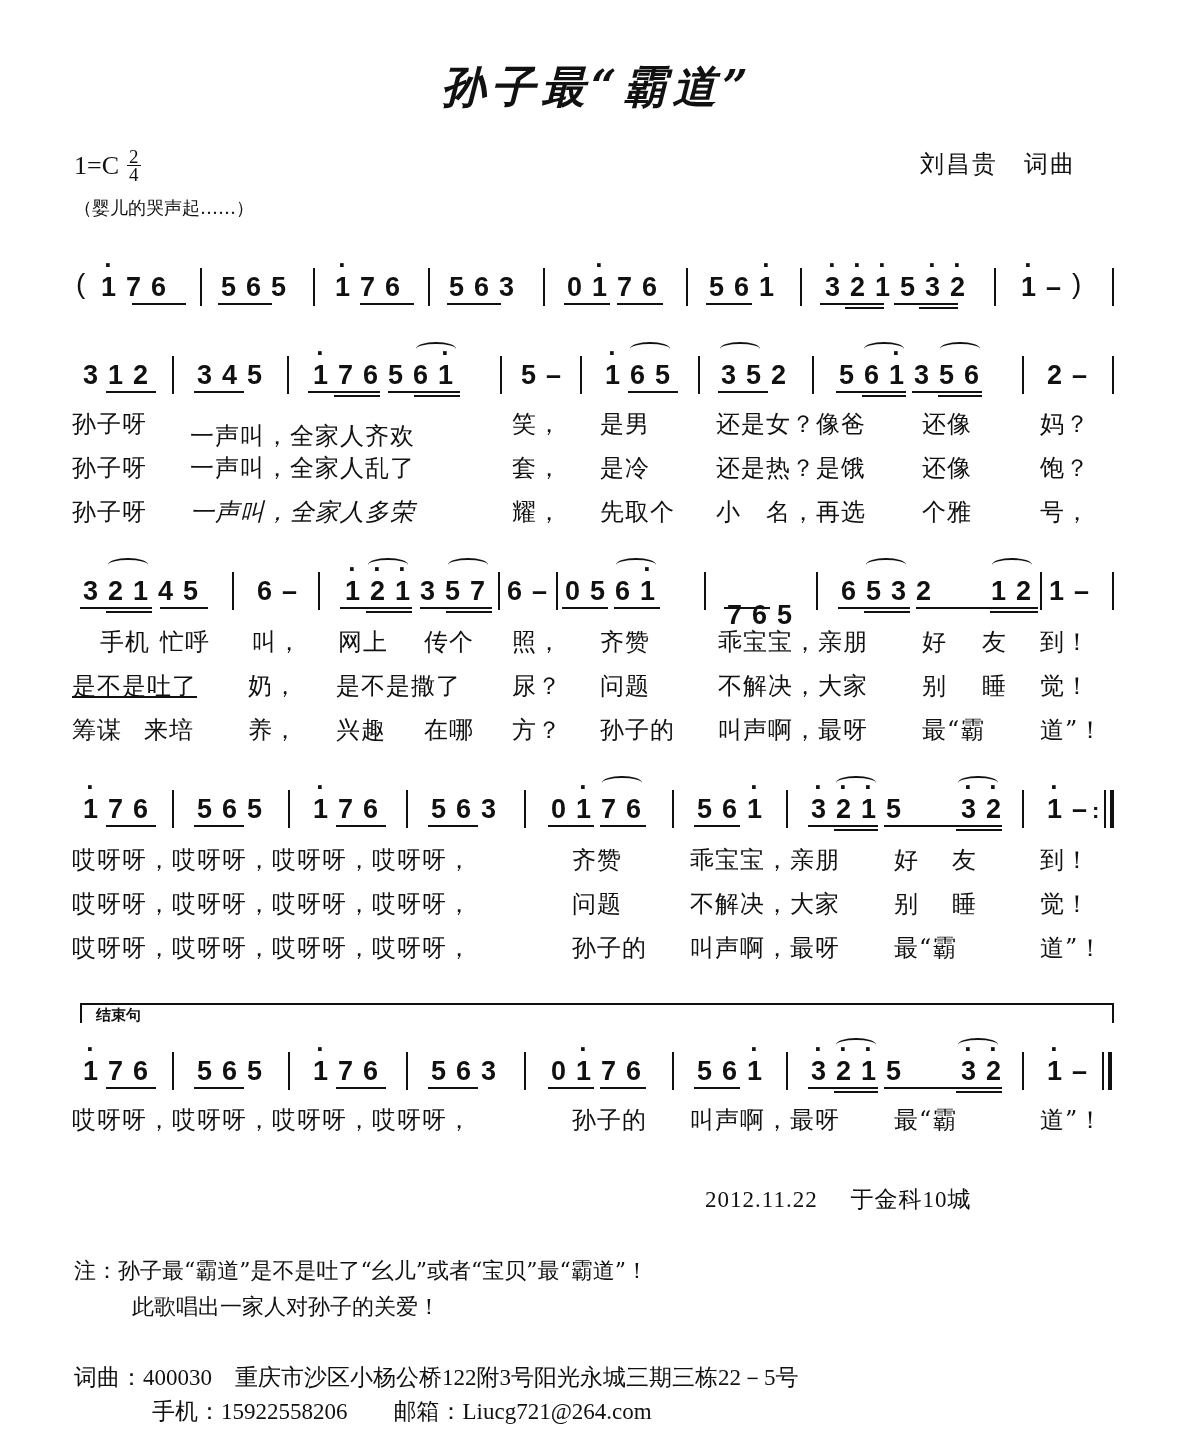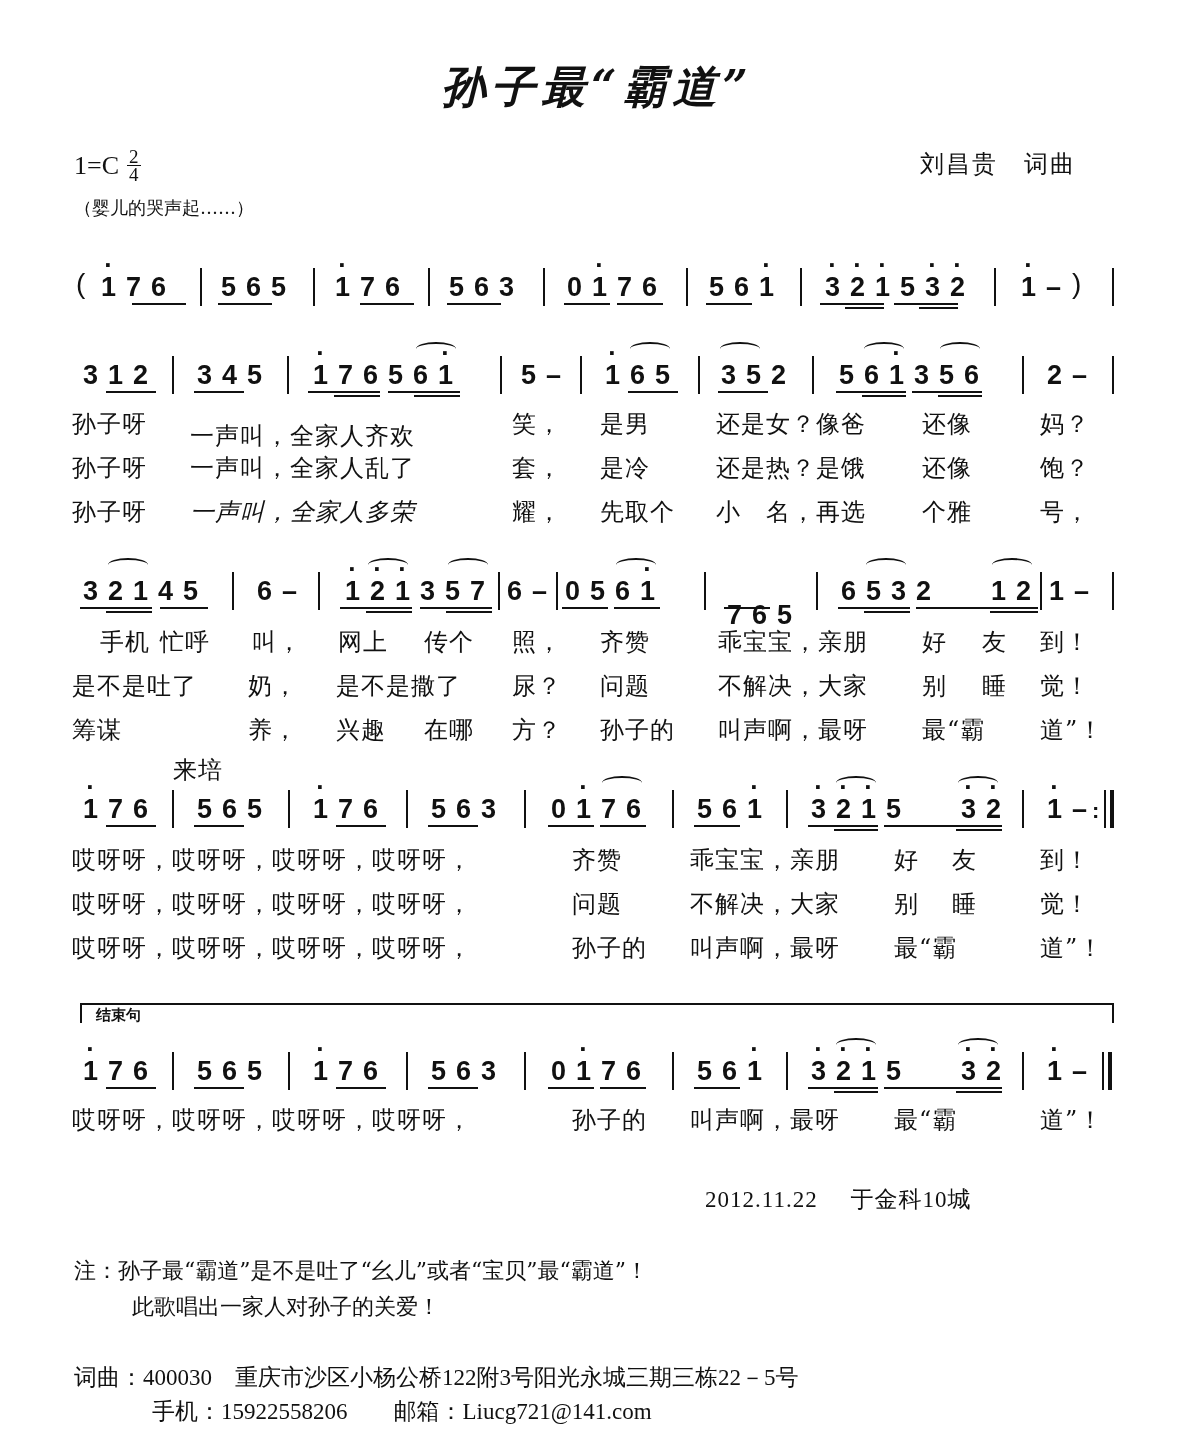--- a/index.html
+++ b/index.html
@@ -195,33 +195,33 @@
   <span class="lyric-seg" style="left:266px;text-align:center;">网上</span>
   <span class="lyric-seg" style="left:352px;">传个</span>
   <span class="lyric-seg" style="left:440px;">照，</span>
   <span class="lyric-seg" style="left:528px;">齐赞</span>
   <span class="lyric-seg" style="left:646px;">乖宝宝，亲朋</span>
   <span class="lyric-seg" style="left:850px;">好</span>
   <span class="lyric-seg" style="left:910px;">友</span>
   <span class="lyric-seg" style="left:968px;">到！</span>
 </div>
 <div class="lyric-line" style="top:670px;">
-  <span class="lyric-seg" style="left:0;">是不是吐了</span>
+  <span class="lyric-seg" style="left:0;text-decoration:underline;">是不是吐了</span>
   <span class="lyric-seg" style="left:176px;">奶，</span>
   <span class="lyric-seg" style="left:264px;">是不是撒了</span>
   <span class="lyric-seg" style="left:440px;">尿？</span>
   <span class="lyric-seg" style="left:528px;">问题</span>
   <span class="lyric-seg" style="left:646px;">不解决，大家</span>
   <span class="lyric-seg" style="left:850px;">别</span>
   <span class="lyric-seg" style="left:910px;">睡</span>
   <span class="lyric-seg" style="left:968px;">觉！</span>
 </div>
 <div class="lyric-line" style="top:714px;">
   <span class="lyric-seg" style="left:0;">筹谋</span>
-  <span class="lyric-seg" style="left:101px;margin-top:40px;">来培</span>
+  <span class="lyric-seg" style="left:72px;">来培</span>
   <span class="lyric-seg" style="left:176px;">养，</span>
   <span class="lyric-seg" style="left:264px;">兴趣</span>
   <span class="lyric-seg" style="left:352px;">在哪</span>
   <span class="lyric-seg" style="left:440px;">方？</span>
   <span class="lyric-seg" style="left:528px;">孙子的</span>
   <span class="lyric-seg" style="left:646px;">叫声啊，最呀</span>
   <span class="lyric-seg" style="left:850px;">最“霸</span>
   <span class="lyric-seg" style="left:968px;">道”！</span>
 </div>
 
@@ -329,13 +329,13 @@
 
 <div class="sig">
   <span>2012.11.22</span>
   <span>于金科10城</span>
 </div>
 
 <div class="footnote" style="top:1256px;">注：孙子最“霸道”是不是吐了“幺儿”或者“宝贝”最“霸道”！</div>
 <div class="footnote" style="top:1292px; left:132px;text-align:center;">此歌唱出一家人对孙子的关爱！</div>
 
 <div class="contact" style="top:1362px;">词曲：400030　重庆市沙区小杨公桥122附3号阳光永城三期三栋22－5号</div>
-<div class="contact" style="top:1396px; left:152px;">手机：15922558206　　邮箱：Liucg721@141.com</div>
+<div class="contact" style="top:1396px; left:152px;">手机：15922558206　　邮箱：Liucg721@264.com</div>
 
 </body></html>

